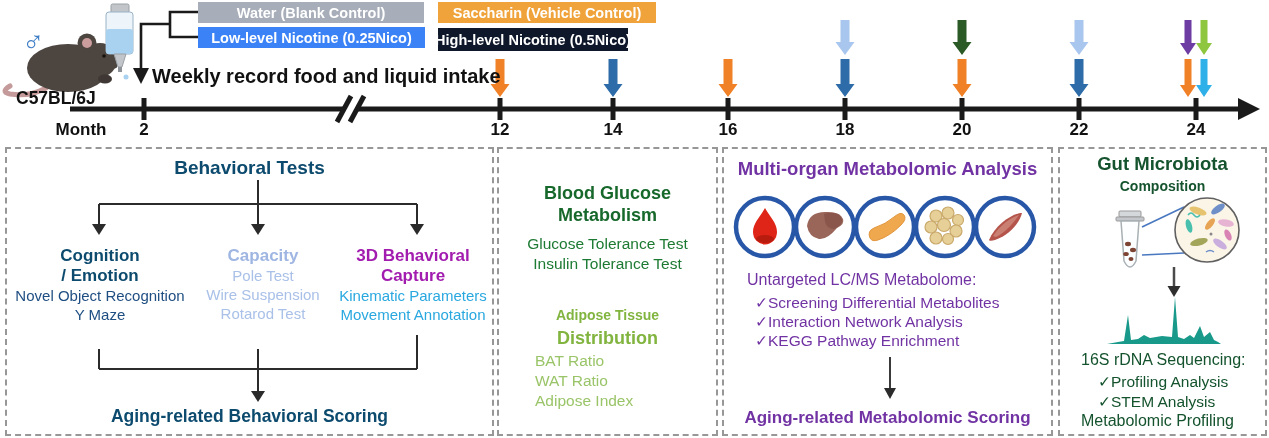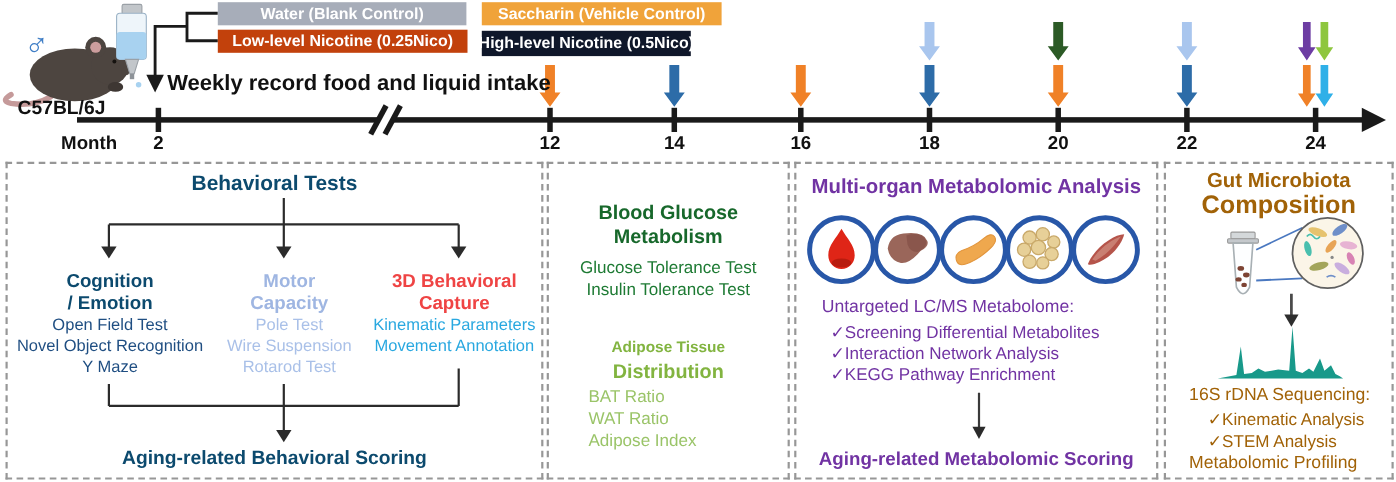--- a/index.html
+++ b/index.html
@@ -6,40 +6,40 @@
   .stage{position:relative;width:1269px;height:438px;background:#ffffff;
          font-family:"Liberation Sans",sans-serif;overflow:hidden;}
   .abs{position:absolute;}
   .nowrap{white-space:nowrap;}
   .ctr{text-align:center;}
   .bold{font-weight:bold;}
   
   .legend-box{position:absolute;height:21px;display:flex;align-items:center;justify-content:center;
               color:#ffffff;font-weight:bold;font-size:14.5px;white-space:nowrap;}
   .lg-water{left:198px;top:2px;width:226px;background:#a7adb9;}
-  .lg-low{left:198px;top:27px;width:227px;background:#c2410c;}
+  .lg-low{left:198px;top:27px;width:227px;background:#3b82f6;}
   .lg-sacc{left:438px;top:2px;width:218px;background:#f0a33a;}
   .lg-high{left:438px;top:28px;width:190px;height:23px;background:#0f172a;}
   
   .month-lbl{position:absolute;top:120px;width:44px;text-align:center;
              font-weight:bold;font-size:17px;color:#111;}
   
   .panel{position:absolute;top:147px;height:285px;border:2px dashed #979797;background:#ffffff;box-sizing:content-box;}
   .p1{left:5px;width:485px;}
   .p2{left:497px;width:217px;}
   .p3{left:722px;width:327px;}
   .p4{left:1058px;width:205px;}
   .ptxt{position:absolute;white-space:nowrap;}
   .navy{color:#0c4a6e;} .navy2{color:#1f4e82;}
   .lav{color:#9fb6e2;} .lav2{color:#a9c0e8;}
-  .cyan{color:#ef4444;} .cyan2{color:#29a8e0;}
+  .cyan{color:#a21caf;} .cyan2{color:#29a8e0;}
   .dgreen{color:#17682b;} .dgreen2{color:#1d7a33;}
   .lgreen{color:#82b440;} .lgreen2{color:#9ac468;}
   .purp{color:#7133a3;}
-  .rust{color:#a16207;}
+  .rust{color:#14532d;}
   .t-title{font-size:19px;font-weight:bold;}
   .t-sub{font-size:17px;font-weight:bold;line-height:20px;}
   .t-item{font-size:15px;line-height:19px;}
   .t-item2{font-size:15.5px;line-height:20px;}
   .t-foot{font-size:17.5px;font-weight:bold;}
   svg{display:block;}
 </style>
 </head>
 <body>
 
@@ -148,27 +148,25 @@
       </g>
       <polygon points="85,75 99,75 92,86" fill="#2b2b2b"></polygon>
       <polygon points="244,75 258,75 251,86" fill="#2b2b2b"></polygon>
       <polygon points="403,75 417,75 410,86" fill="#2b2b2b"></polygon>
       <polygon points="244,242 258,242 251,253" fill="#2b2b2b"></polygon>
     </svg>
 
     <div class="ptxt ctr" style="left:2px;top:97px;width:182px;">
       <div class="t-sub navy">Cognition</div>
       <div class="t-sub navy">/ Emotion</div>
-      <div class="t-item navy2 nowrap">Open Field Test</div>
       <div class="t-item navy2 nowrap">Novel Object Recognition</div>
       <div class="t-item navy2 nowrap">Y Maze</div>
     </div>
 
     <div class="ptxt ctr" style="left:166px;top:97px;width:180px;">
-      <div class="t-sub lav">Motor</div>
       <div class="t-sub lav">Capacity</div>
       <div class="t-item lav2 nowrap">Pole Test</div>
       <div class="t-item lav2 nowrap">Wire Suspension</div>
       <div class="t-item lav2 nowrap">Rotarod Test</div>
     </div>
 
     <div class="ptxt ctr" style="left:310px;top:97px;width:192px;">
       <div class="t-sub cyan">3D Behavioral</div>
       <div class="t-sub cyan">Capture</div>
       <div class="t-item cyan2 nowrap">Kinematic Parameters</div>
@@ -247,21 +245,21 @@
     <div class="ptxt t-item2 purp nowrap" style="left:31px;top:182px;">
       <span>✓</span><span>KEGG Pathway Enrichment</span>
     </div>
 
     <div class="ptxt purp bold ctr" style="left:0;top:259px;width:327px;font-size:17px;">Aging-related Metabolomic Scoring</div>
   </div>
 
   <div class="panel p4">
     <div class="ptxt ctr" style="left:0;top:4px;width:205px;">
       <div class="rust bold" style="font-size:18.5px;line-height:22px;">Gut Microbiota</div>
-      <div class="rust bold" style="font-size:23px;line-height:22px;">Composition</div>
+      <div class="rust bold" style="font-size:14px;line-height:22px;">Composition</div>
     </div>
 
     <svg class="abs" style="left:0;top:0;" width="205" height="285" viewBox="0 0 205 285">
 
       <g>
         <rect x="59" y="62" width="22" height="6" rx="1" fill="#d4d8da" stroke="#999999"></rect>
         <rect x="56" y="68" width="28" height="4" rx="1" fill="#c4c8cc" stroke="#999999"></rect>
         <path d="M61,72 L79,72 L76,112 Q70,124 64,112 Z" fill="#fdfeff" stroke="#a8b0b4" stroke-width="1.5"></path>
         <g fill="#7d4434">
           <ellipse cx="68" cy="95" rx="3" ry="2.2"></ellipse>
@@ -292,21 +290,21 @@
       <line x1="114" y1="118" x2="114" y2="138" stroke="#4a4a4a" stroke-width="2.5"></line>
       <polygon points="107.5,137 120.5,137 114,148 " fill="#2e2e2e"></polygon>
 
       <path fill="#18998a" d="M47,195 L58,193 L64,192 L68,166 L71,191 L78,190 L84,186 L90,189 L96,188 L102,187
                L112,188 L115,148 L118,188 L124,190 L130,186 L134,189 L140,177 L144,188
                L150,183 L154,191 L158,193 L161,195 Z"></path>
     </svg>
 
     <div class="ptxt rust nowrap" style="left:21px;top:202px;font-size:16px;">16S rDNA Sequencing:</div>
     <div class="ptxt t-item2 rust nowrap" style="left:38px;top:223px;">
-      <span>✓</span><span>Kinematic Analysis</span>
+      <span>✓</span><span>Profiling Analysis</span>
     </div>
     <div class="ptxt t-item2 rust nowrap" style="left:38px;top:243px;">
       <span>✓</span><span>STEM Analysis</span>
     </div>
     <div class="ptxt rust nowrap" style="left:21px;top:263px;font-size:16px;">Metabolomic Profiling</div>
   </div>
 
 </div>
 
 </body></html>

